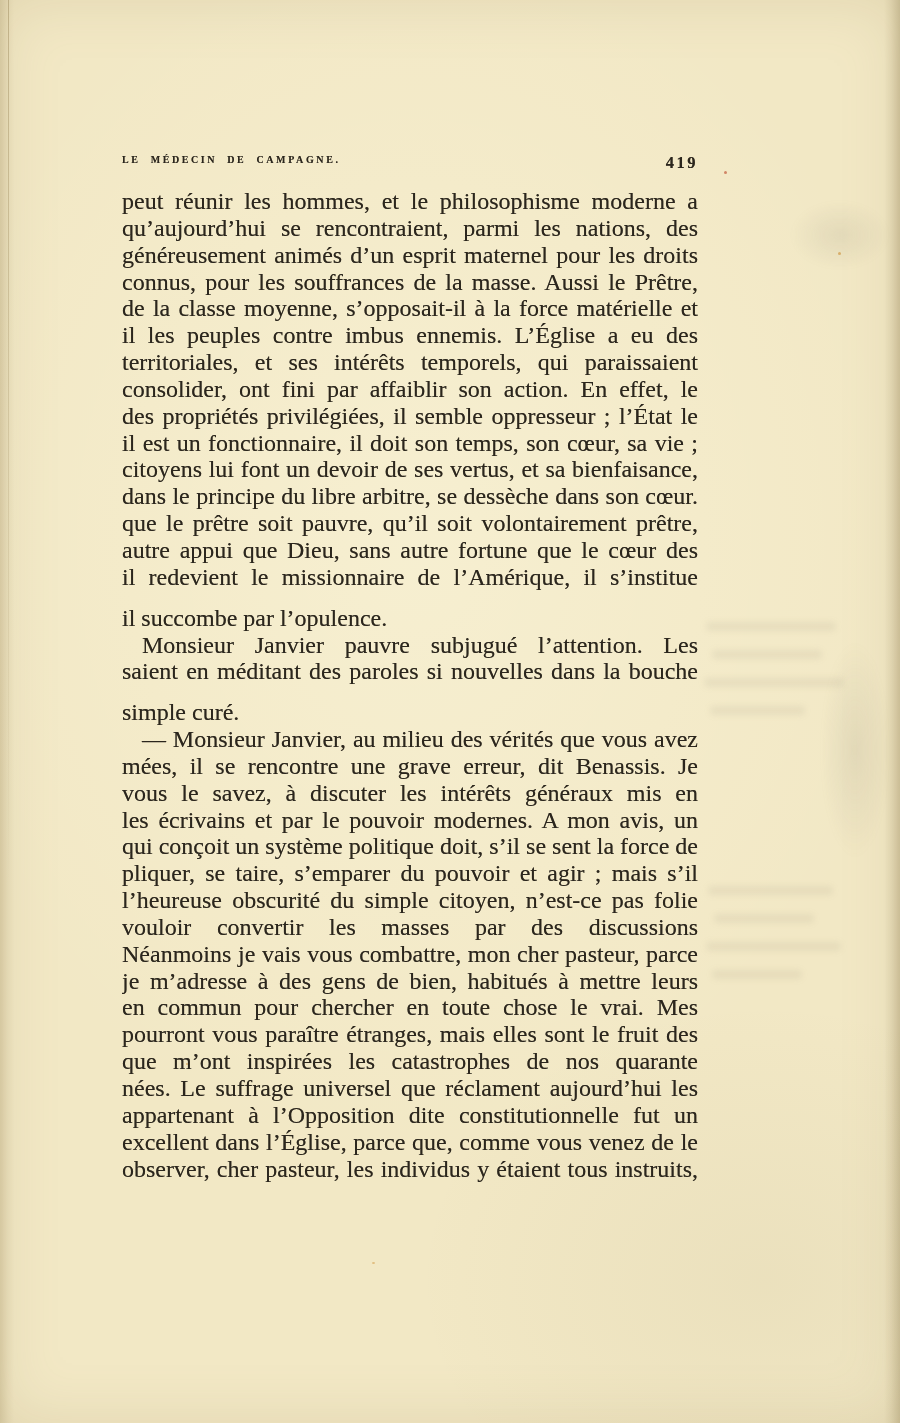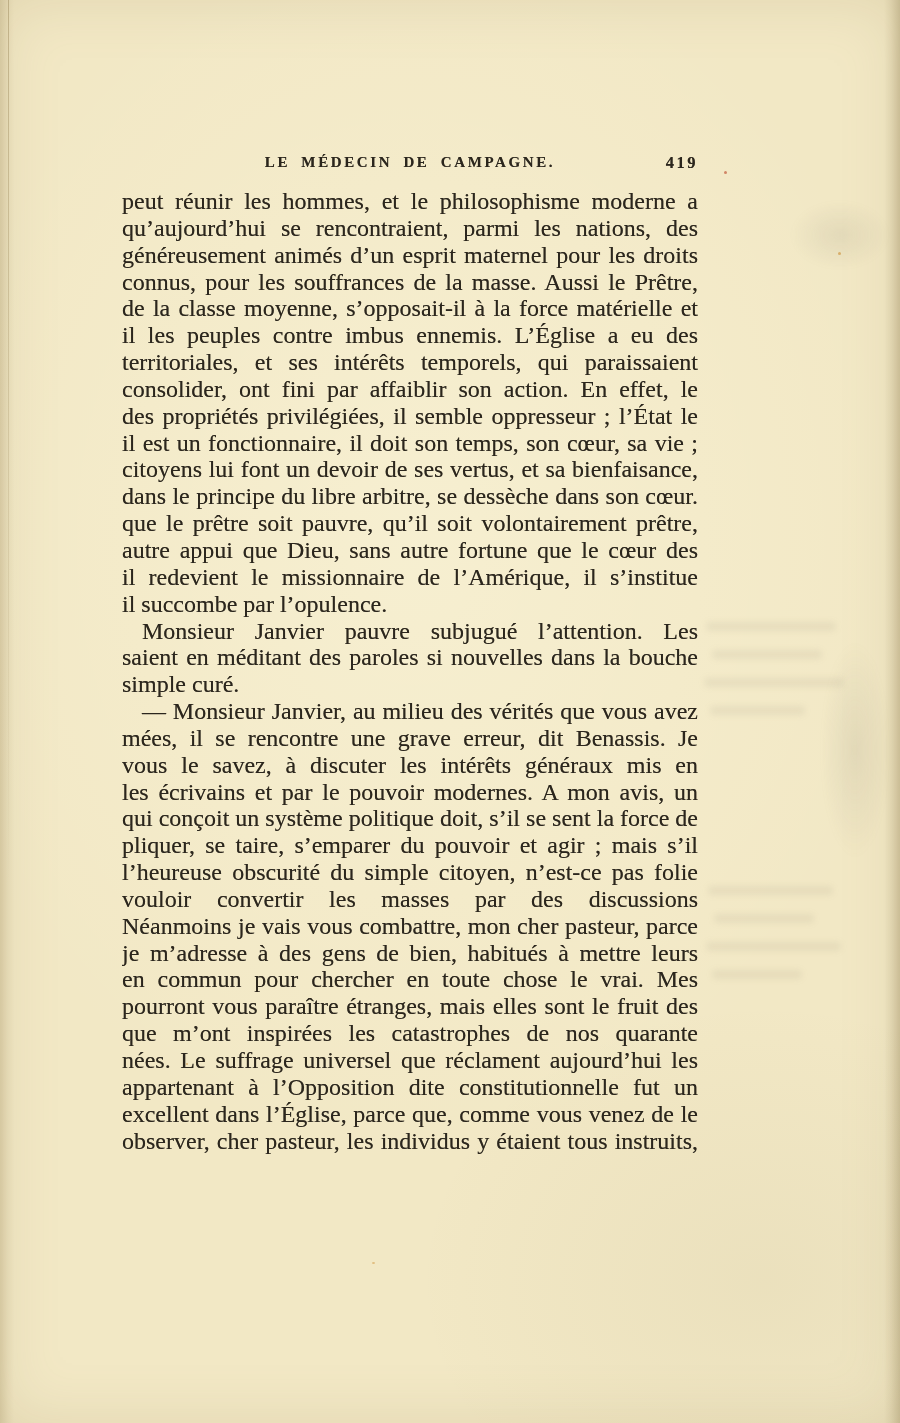--- a/index.html
+++ b/index.html
@@ -30,42 +30,42 @@
   
   .edge-right {
     position: absolute; right: 0; top: 0; width: 16px; height: 100%;
     background: linear-gradient(270deg, rgba(130,112,66,0.30), rgba(130,112,66,0.10) 9px, rgba(130,112,66,0) 16px);
   }
   .header {
     position: absolute; left: 122px; top: 154px; width: 576px; height: 24px;
     color: var(--ink, #2b261d);
   }
   .running-title {
-    position: absolute; left: 0; right: 0; text-align: center;
-    font-weight: bold; font-size: 15px; letter-spacing: 2.6px; word-spacing: 5px;
+    position: absolute; left: 0; right: 0; text-align: left;
+    font-weight: bold; font-size: 10px; letter-spacing: 2.6px; word-spacing: 5px;
     text-shadow: 0 0 0.5px rgba(43,38,29,0.5);
   }
   .page-number {
     position: absolute; right: 0; top: -1px;
     font-weight: bold; font-size: 16.5px; letter-spacing: 2.5px;
     text-shadow: 0 0 0.5px rgba(43,38,29,0.5);
   }
   .textblock {
     position: absolute; left: 122px; top: 188px; width: 576px;
     color: var(--ink, #2b261d);
   }
   .line {
     height: 26.85px; line-height: 26.85px;
     font-size: 24px;
     text-align: justify; text-align-last: justify;
     overflow: hidden; white-space: normal;
     text-shadow: 0 0 0.55px rgba(43,38,29,0.55);
   }
   .line.indent { padding-left: 20px; }
-  .line.flush { text-align-last: left; }
+  .line.flush { text-align-last: left; margin-top: 14px; }
   
   .ghost {
     position: absolute; border-radius: 6px;
     background: rgba(125,118,96,0.10); filter: blur(3px);
   }
   .speck { position: absolute; border-radius: 50%; }
   .smudge {
     position: absolute; border-radius: 50%;
     background: radial-gradient(ellipse at center, rgba(120,115,100,0.12), rgba(120,115,100,0) 70%);
     filter: blur(2px);

